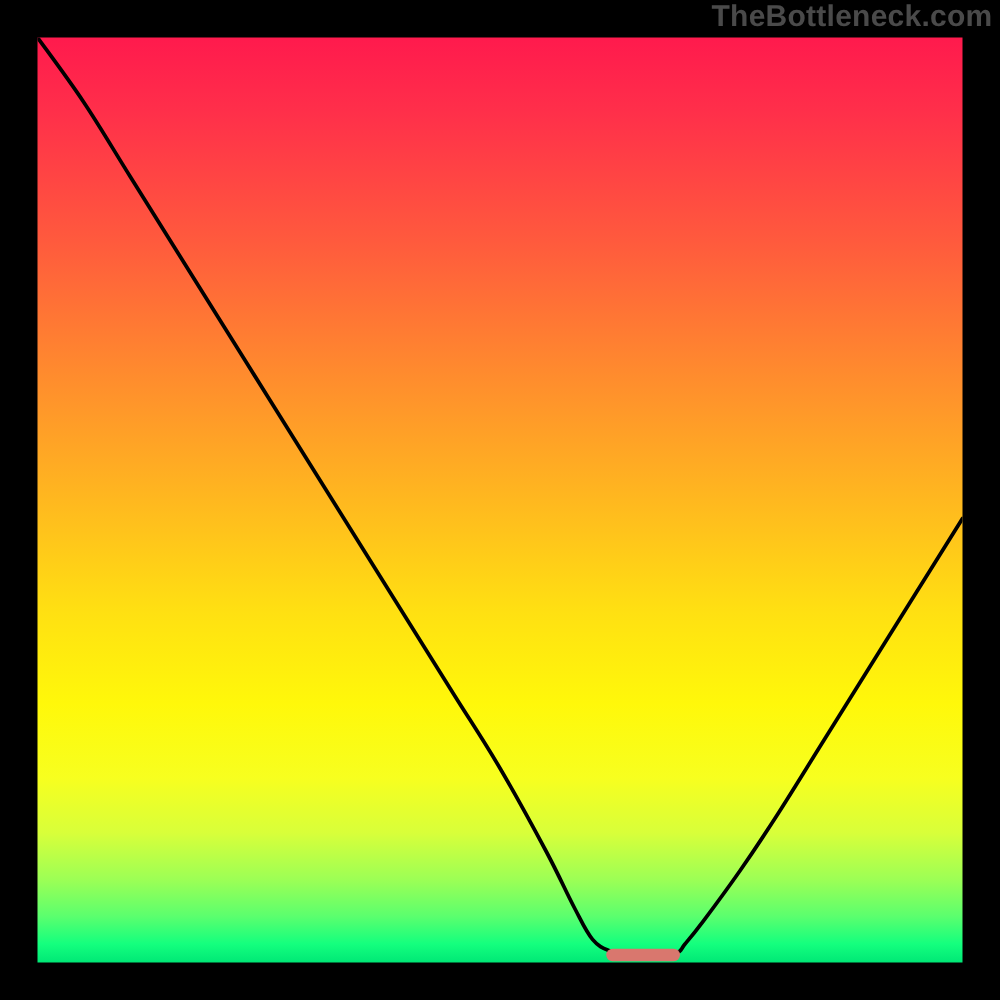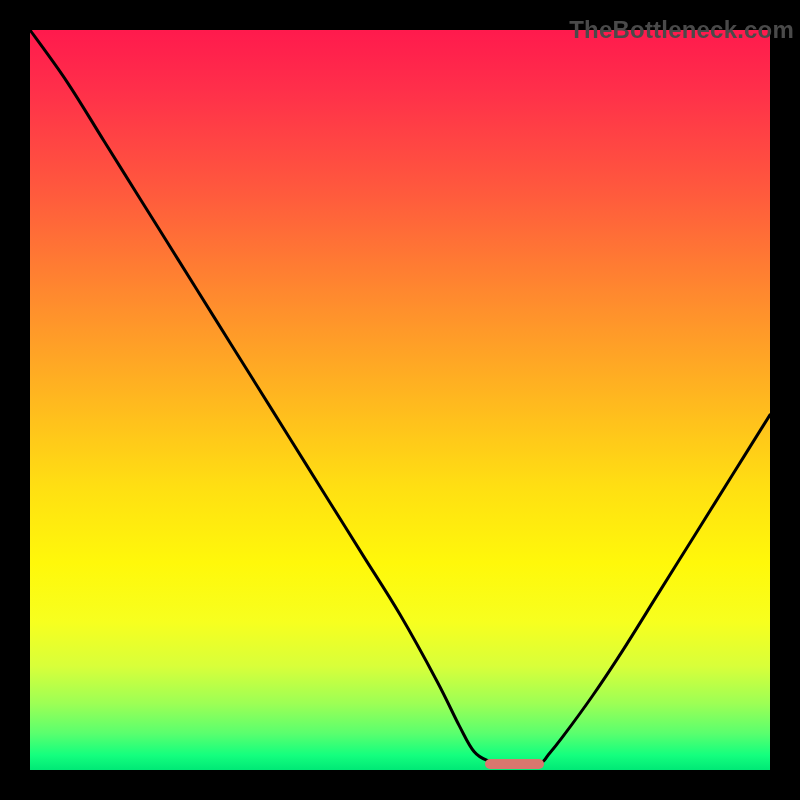--- a/index.html
+++ b/index.html
@@ -12,21 +12,21 @@
     font-family: Arial, Helvetica, sans-serif;
   }
   .frame {
     position: relative;
     width: 800px;
     height: 800px;
     background: #000;
   }
   .watermark {
     position: absolute;
-    top: 16px;
+    top: 0;
     right: 6px;
     color: #4a4a4a;
     font-size: 24px;
     font-weight: 600;
     letter-spacing: 0.2px;
     z-index: 10;
     text-align: center;
   }
   .plot {
     position: absolute;

